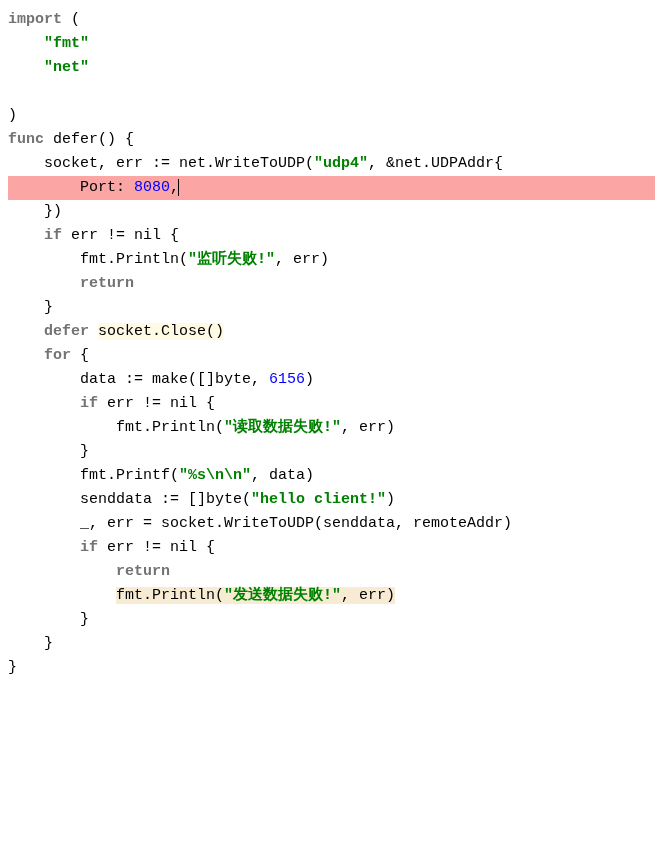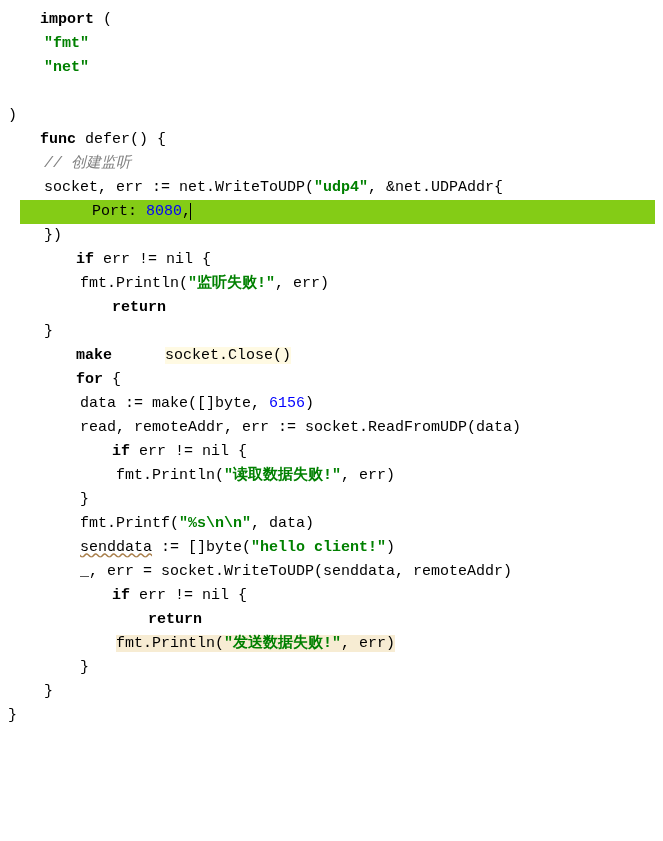--- a/index.html
+++ b/index.html
@@ -10,37 +10,34 @@
     line-height: 24px;
     background: #ffffff;
     color: #000000;
     width: 663px;
     box-sizing: border-box;
   }
   .line {
     white-space: pre;
     height: 24px;
   }
-  .kw { color: #000000; font-weight: bold; margin-left: 32px; }
+  .kw { color: #737373; font-weight: bold; }
   .str { color: #008000; font-weight: bold; }
   .comment { color: #808080; font-style: italic; }
   .num { color: #0000ff; }
   .hl-line {
-    background: #84cc16;
-    margin-left: 12px;
+    background: #fca5a5;
   }
   .hl-span {
     background: #fffae3;
-    margin-left: 44px;
   }
   .warn-span {
     background: #f7ecd3;
   }
   .underline {
-    text-decoration: underline;
     text-decoration-style: wavy;
     text-decoration-color: #a97f4b;
     margin-top: 18px;
   }
   .cursor {
     border-left: 1px solid #000;
     margin-left: -1px;
   }
 </style>
 </head>
@@ -53,45 +50,43 @@
 <div class="line">    <span class="str">"fmt"</span></div>
 
 <div class="line">    <span class="str">"net"</span></div>
 
 <div class="line"> </div>
 
 <div class="line">)</div>
 
 <div class="line"><span class="kw">func</span> <span>defer() {</span></div>
 
-<div class="line">    <span class="comment">// 创建监听</span></div>
 
 <div class="line">    <span>socket, err := net.WriteToUDP(</span><span class="str">"udp4"</span><span>, &amp;net.UDPAddr{</span></div>
 
 
 <div class="line hl-line">        <span>Port: </span><span class="num">8080</span><span>,</span><span class="cursor"></span></div>
 
 <div class="line">    <span>})</span></div>
 
 <div class="line">    <span class="kw">if</span><span> err != nil {</span></div>
 
 <div class="line">        <span>fmt.Println(</span><span class="str">"监听失败!"</span><span>, err)</span></div>
 
 <div class="line">        <span class="kw">return</span></div>
 
 <div class="line">    <span>}</span></div>
 
-<div class="line">    <span class="kw">make</span> <span class="hl-span">socket.Close()</span></div>
+<div class="line">    <span class="kw">defer</span> <span class="hl-span">socket.Close()</span></div>
 
 <div class="line">    <span class="kw">for</span><span> {</span></div>
 
 
 <div class="line">        <span>data := make([]byte, </span><span class="num">6156</span><span>)</span></div>
 
-<div class="line">        <span>read, remoteAddr, err := socket.ReadFromUDP(data)</span></div>
 
 <div class="line">        <span class="kw">if</span><span> err != nil {</span></div>
 
 <div class="line">            <span>fmt.Println(</span><span class="str">"读取数据失败!"</span><span>, err)</span></div>
 
 
 <div class="line">        <span>}</span></div>
 
 
 <div class="line">        <span>fmt.Printf(</span><span class="str">"%s\n\n"</span><span>, data)</span></div>

